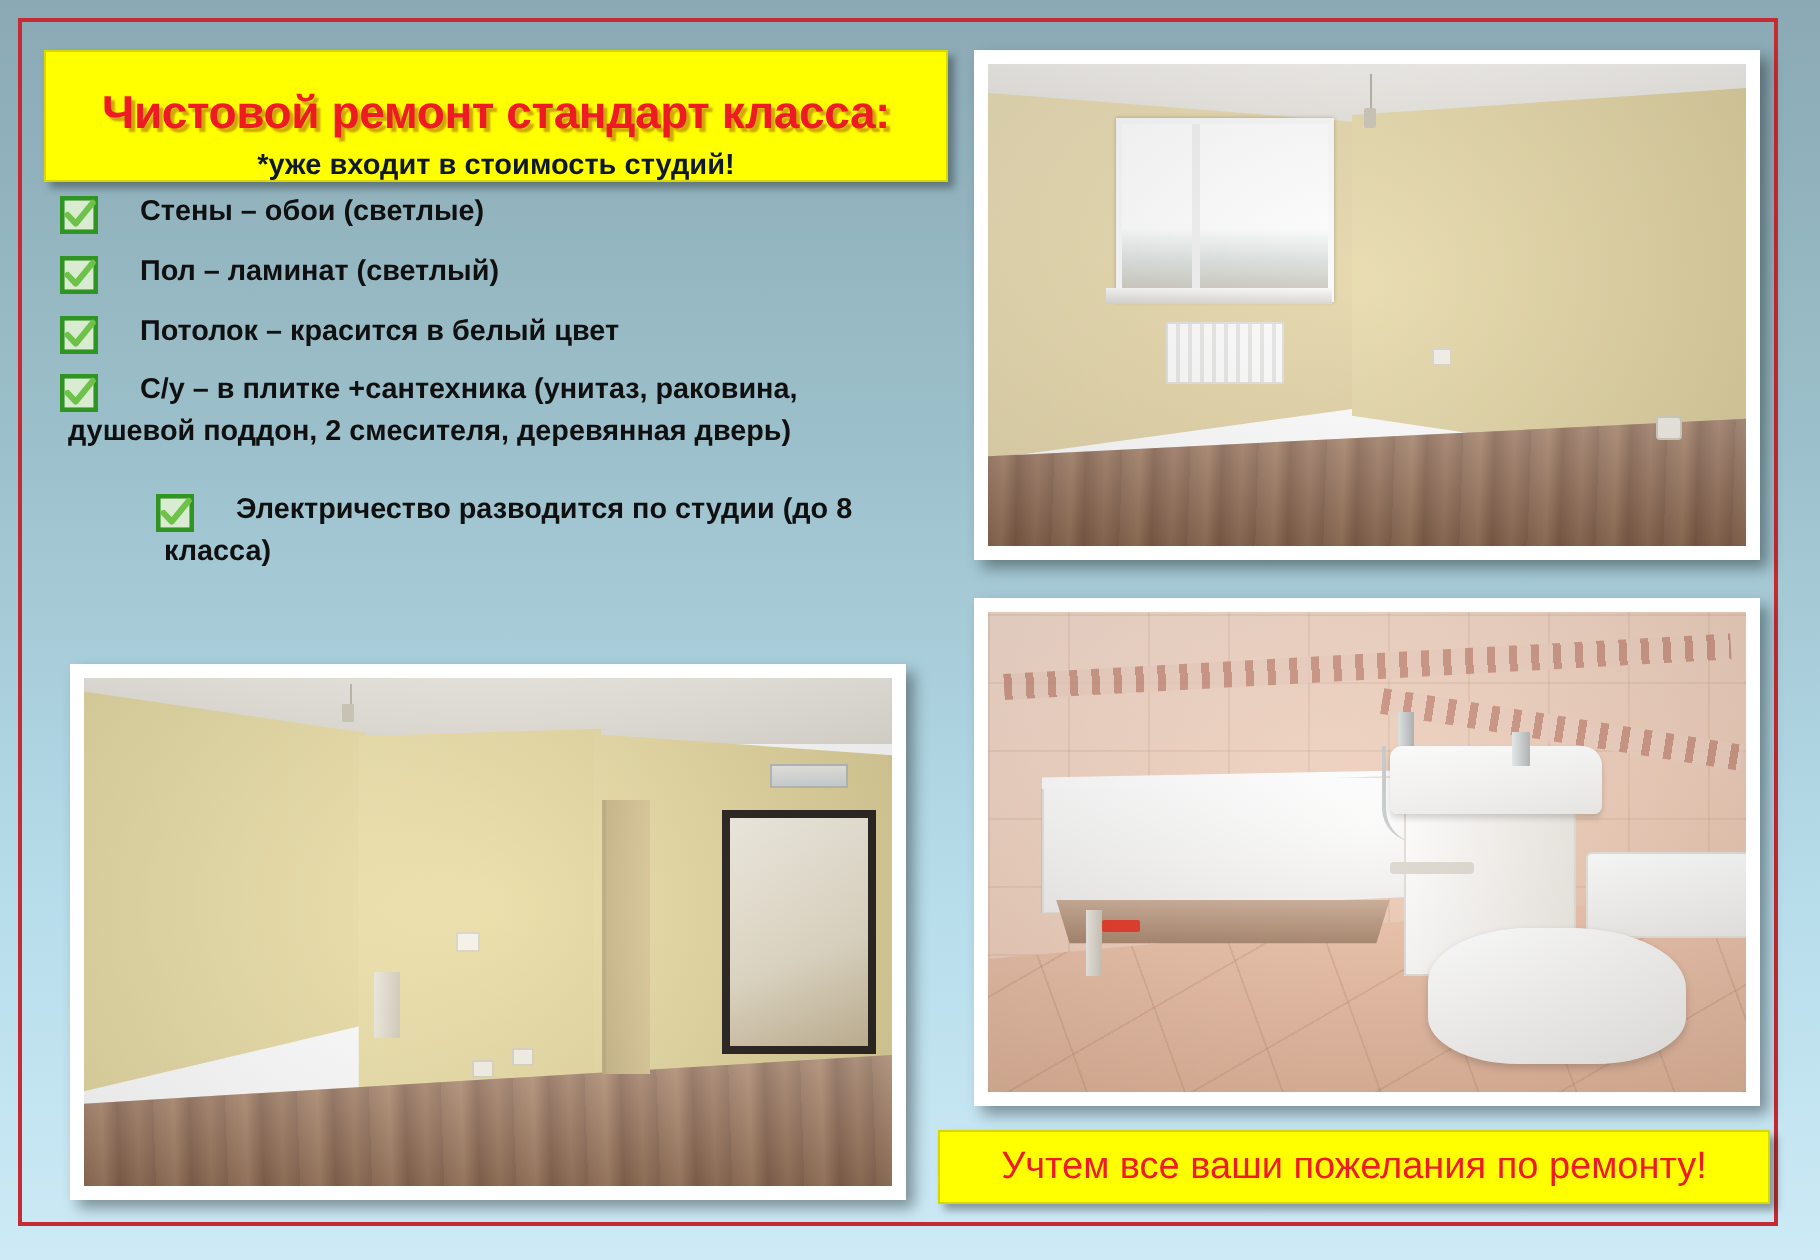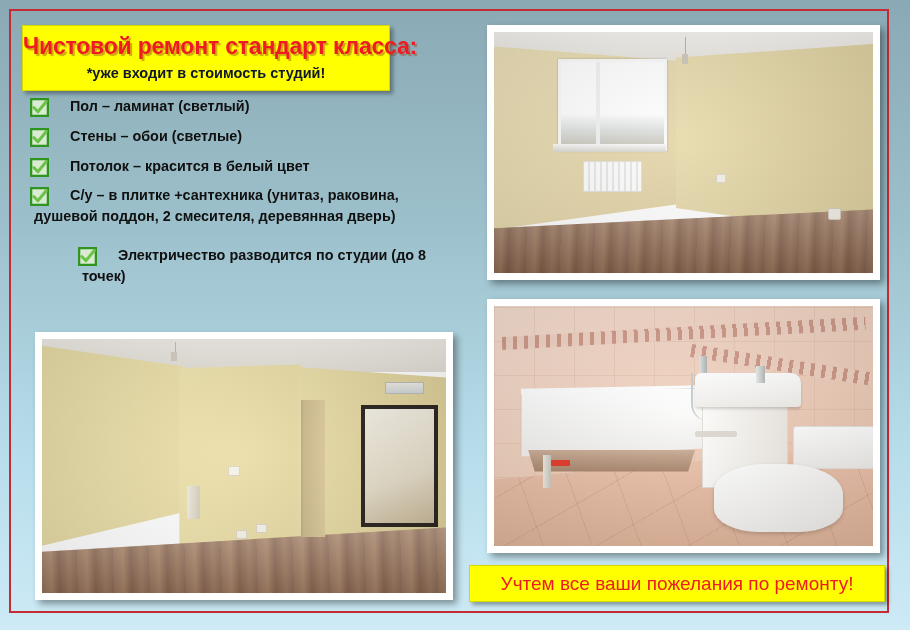--- a/index.html
+++ b/index.html
@@ -13,21 +13,21 @@
     position:absolute;left:9px;top:9px;width:880px;height:604px;
     border:2px solid #c42b33;box-sizing:border-box;pointer-events:none;
   }
 
   
   .banner{
     position:absolute;background:#ffff00;border:1px solid #d8d800;
     box-shadow:3px 3px 4px rgba(0,0,0,.35);
     text-align:center;box-sizing:border-box;
   }
-  #title-banner{left:22px;top:25px;width:368px;height:66px;padding-top:5px;text-align:center;}
+  #title-banner{left:22px;top:25px;width:452px;height:66px;padding-top:15px;text-align:center;}
   .title-main{
     color:#ee1b24;font-size:23px;font-weight:bold;letter-spacing:-.2px;
     text-shadow:2px 2px 1px rgba(150,60,20,.45);
     line-height:30px;white-space:nowrap;
   }
   .title-sub{
     color:#0f172a;font-size:14.5px;font-weight:bold;line-height:24px;
     white-space:nowrap;
   }
   #footer-banner{left:469px;top:565px;width:416px;height:37px;}
@@ -190,38 +190,38 @@
 
 <div class="slide-border"></div>
 
 <div class="banner" id="title-banner">
   <div class="title-main">Чистовой ремонт стандарт класса:</div>
   <div class="title-sub">*уже входит в стоимость студий!</div>
 </div>
 
 <div id="feature-list">
 
+  <div class="feature-row r2">
+    <span class="check-icon">
+      <svg viewBox="0 0 20 20" width="19" height="19">
+        <rect x="1.2" y="1.2" width="17.6" height="17.6" fill="#d9ecd2" stroke="#2f9421" stroke-width="2.4"></rect>
+        <path d="M4 10 L8.3 14.5 L17.2 3.6" fill="none" stroke="#6ec24a" stroke-width="3.2" stroke-linecap="round" stroke-linejoin="round"></path>
+      </svg>
+    </span>
+    <span class="feature-text">Стены – обои (светлые)</span>
+  </div>
+
   <div class="feature-row r1">
     <span class="check-icon">
       <svg viewBox="0 0 20 20" width="19" height="19">
         <rect x="1.2" y="1.2" width="17.6" height="17.6" fill="#d9ecd2" stroke="#2f9421" stroke-width="2.4"></rect>
         <path d="M4 10 L8.3 14.5 L17.2 3.6" fill="none" stroke="#6ec24a" stroke-width="3.2" stroke-linecap="round" stroke-linejoin="round"></path>
       </svg>
     </span>
     <span class="feature-text">Пол – ламинат (светлый)</span>
-  </div>
-
-  <div class="feature-row r2">
-    <span class="check-icon">
-      <svg viewBox="0 0 20 20" width="19" height="19">
-        <rect x="1.2" y="1.2" width="17.6" height="17.6" fill="#d9ecd2" stroke="#2f9421" stroke-width="2.4"></rect>
-        <path d="M4 10 L8.3 14.5 L17.2 3.6" fill="none" stroke="#6ec24a" stroke-width="3.2" stroke-linecap="round" stroke-linejoin="round"></path>
-      </svg>
-    </span>
-    <span class="feature-text">Стены – обои (светлые)</span>
   </div>
 
   <div class="feature-row r3">
     <span class="check-icon">
       <svg viewBox="0 0 20 20" width="19" height="19">
         <rect x="1.2" y="1.2" width="17.6" height="17.6" fill="#d9ecd2" stroke="#2f9421" stroke-width="2.4"></rect>
         <path d="M4 10 L8.3 14.5 L17.2 3.6" fill="none" stroke="#6ec24a" stroke-width="3.2" stroke-linecap="round" stroke-linejoin="round"></path>
       </svg>
     </span>
     <span class="feature-text">Потолок – красится в белый цвет</span>
@@ -239,21 +239,21 @@
   </div>
 
   <div class="feature-row r5">
     <span class="check-icon">
       <svg viewBox="0 0 20 20" width="19" height="19">
         <rect x="1.2" y="1.2" width="17.6" height="17.6" fill="#d9ecd2" stroke="#2f9421" stroke-width="2.4"></rect>
         <path d="M4 10 L8.3 14.5 L17.2 3.6" fill="none" stroke="#6ec24a" stroke-width="3.2" stroke-linecap="round" stroke-linejoin="round"></path>
       </svg>
     </span>
     <span class="feature-text">Электричество    разводится  по  студии  (до  8</span>
-    <span class="feature-text" style="padding-left:8px">точек)</span>
+    <span class="feature-text" style="padding-left:8px">класса)</span>
   </div>
 
 
 </div>
 
 <div class="photo" id="photo-living-room">
   <div class="photo-inner">
     <div class="pr1-ceiling"></div>
     <div class="pr1-wall-left"></div>
     <div class="pr1-wall-right"></div>

